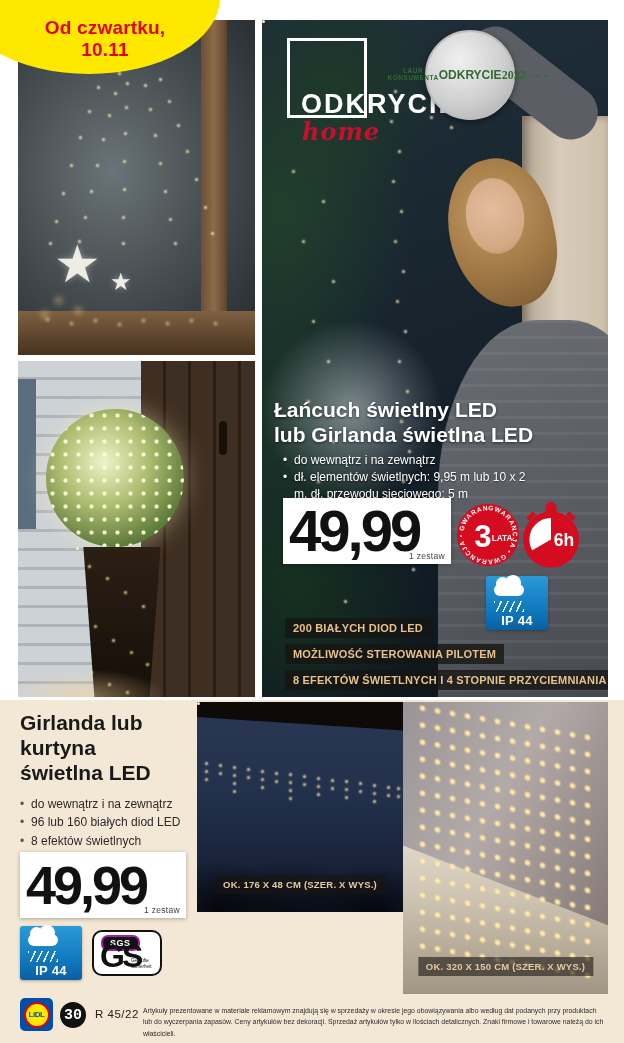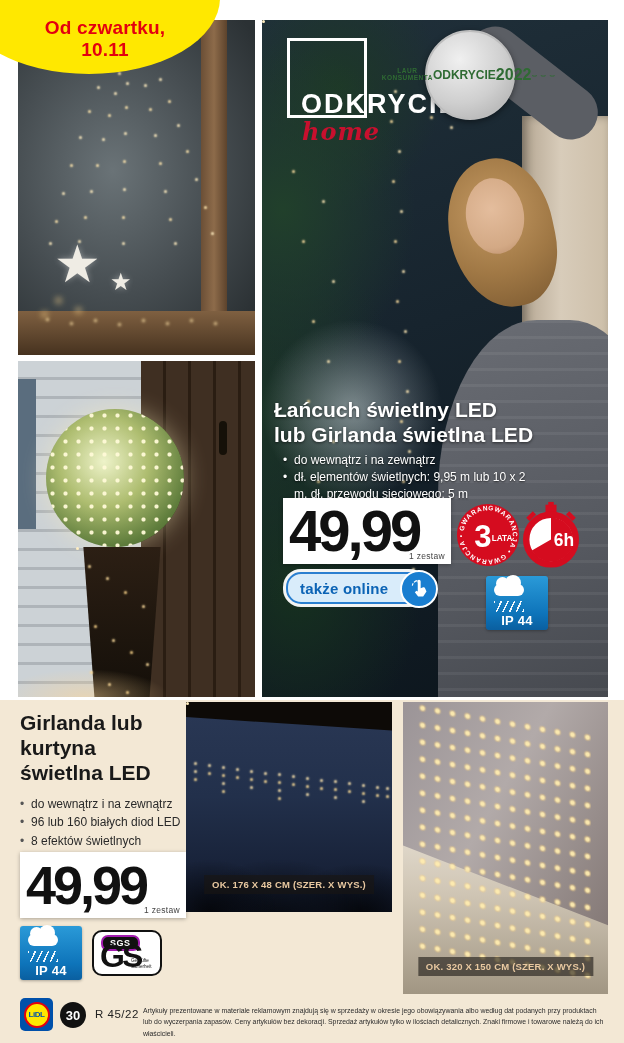--- a/index.html
+++ b/index.html
@@ -92,21 +92,21 @@
   .livarno-home{position:absolute;left:12px;top:76px;font-family:"DejaVu Serif","Liberation Serif",serif;
     font-style:italic;font-weight:700;font-size:24px;color:#c8102e;letter-spacing:1px;}
 
   
   .award{position:absolute;left:163px;top:10px;width:86px;height:86px;border-radius:50%;
     background:radial-gradient(circle at 38% 32%, #f0f0f0 0%, #cfcfcf 55%, #a9a9a9 100%);
     border:2px solid #bdbdbd;display:flex;flex-direction:row;align-items:center;justify-content:center;
     color:#2f6b33;text-align:center;box-shadow:0 2px 6px rgba(0,0,0,.45);}
   .award-arc{font-size:6.5px;font-weight:700;letter-spacing:.5px;margin-bottom:2px;}
   .award-main{font-size:12px;font-weight:800;line-height:1.05;}
-  .award-year{font-size:16px;font-weight:800;}
+  .award-year{font-size:12px;font-weight:800;font-family:Liberation Serif, serif;}
   .award-leaf{font-size:9px;letter-spacing:3px;}
 
   
   .p1-title{position:absolute;left:12px;top:378px;color:#fff;font-weight:800;font-size:21px;line-height:1.18;text-shadow:0 1px 3px rgba(0,0,0,.6);}
   .p1-bullets{position:absolute;left:21px;top:432px;width:255px;margin:0;padding:0;list-style:none;color:#fff;font-size:12px;line-height:1.4;text-shadow:0 1px 2px rgba(0,0,0,.7);}
   .p1-bullets li{padding-left:11px;position:relative;}
   .p1-bullets li::before{content:"•";position:absolute;left:0;top:0;}
 
   .price-box{position:absolute;background:#fff;box-shadow:0 1px 4px rgba(0,0,0,.3);}
   .price-box .num{font-weight:900;color:#111;letter-spacing:-3px;line-height:1;font-family:"Liberation Sans","DejaVu Sans",sans-serif;}
@@ -147,21 +147,21 @@
   .p2-bullets li{padding-left:11px;position:relative;}
   .p2-bullets li::before{content:"•";position:absolute;left:0;top:0;color:#555;}
   .badges-row{position:absolute;left:20px;top:226px;display:flex;align-items:flex-start;gap:10px;}
 
   .gs-badge{width:66px;height:42px;background:#fff;border:2.5px solid #111;border-radius:10px;position:relative;margin-top:4px;}
   .gs-tab{position:absolute;top:-9px;left:7px;background:#111;color:#fff;font-size:9px;font-weight:800;
     padding:1px 7px;border-radius:7px;border:2px solid #a21caf;letter-spacing:.5px;margin-top:12px;}
   .gs-main{position:absolute;left:6px;top:6px;font-size:32px;font-weight:900;letter-spacing:-3px;color:#111;}
   .gs-sub{position:absolute;right:3px;bottom:5px;font-size:4.6px;line-height:1.15;width:26px;color:#111;}
 
-  .photo-icicle{left:186px;top:2px;width:206px;height:210px;
+  .photo-icicle{left:197px;top:2px;width:206px;height:210px;
     background:linear-gradient(180deg,#33426083 0%,#2a3855 0%,#22304b 45%,#121a2e 100%);}
   .roof{position:absolute;left:0;top:0;width:100%;height:40%;
     clip-path:polygon(0 0,100% 0,100% 34%,0 18%);background:#0d0a07;}
   .icicle-dots{left:0;top:0;box-shadow:
     8px 60px 2px #ffe7b0,8px 68px 2px #ffe7b0,8px 76px 2px #ffdf98,
     22px 62px 2px #ffe7b0,22px 70px 2px #ffdf98,
     36px 64px 2px #ffe7b0,36px 72px 2px #ffdf98,36px 80px 2px #ffe7b0,36px 88px 2px #ffdf98,
     50px 66px 2px #ffe7b0,50px 74px 2px #ffdf98,
     64px 68px 2px #ffe7b0,64px 76px 2px #ffdf98,64px 84px 2px #ffe7b0,
     78px 70px 2px #ffe7b0,78px 78px 2px #ffdf98,
@@ -194,21 +194,21 @@
     padding:4px 8px;white-space:nowrap;}
 
   
   .footer{position:absolute;left:0;top:995px;width:624px;height:48px;}
   .lidl-logo{position:absolute;left:20px;top:3px;width:33px;height:33px;background:#0050aa;border-radius:5px;
     display:flex;align-items:center;justify-content:center;}
   .lidl-circle{width:26px;height:26px;border-radius:50%;background:#ffe800;border:2px solid #e3000f;
     display:flex;align-items:center;justify-content:center;box-sizing:border-box;}
   .lidl-word{font-size:8px;font-weight:900;color:#0050aa;letter-spacing:-.5px;}
   .page-circle{position:absolute;left:60px;top:7px;width:26px;height:26px;border-radius:50%;background:#111;
-    color:#fff;font-weight:800;font-size:13px;display:flex;align-items:center;justify-content:center;}
+    color:#fff;font-weight:800;font-size:15px;display:flex;align-items:center;justify-content:center;font-family:Liberation Mono, monospace;}
   .issue{position:absolute;left:95px;top:13px;font-size:11.5px;color:#222;letter-spacing:.5px;}
   .legal{position:absolute;left:143px;top:10px;width:472px;font-size:6.9px;line-height:1.65;color:#2b2b2b;}
 </style>
 </head>
 <body>
 
 <div class="page">
 
   <div class="top-section">
 
@@ -283,36 +283,32 @@
       <svg class="timer-badge" viewBox="0 0 70 74">
         <rect x="29" y="4" width="12" height="8" fill="#d50c1f"></rect>
         <rect x="32" y="1" width="6" height="4" fill="#d50c1f"></rect>
         <rect x="8" y="14" width="10" height="5" fill="#d50c1f" transform="rotate(-45 13 16)"></rect>
         <rect x="52" y="14" width="10" height="5" fill="#d50c1f" transform="rotate(45 57 16)"></rect>
         <circle cx="35" cy="42" r="27" fill="#ffffff" stroke="#d50c1f" stroke-width="7"></circle>
         <path d="M35,42 L35,18 A24,24 0 1,1 14.2,54 Z" fill="#d50c1f"></path>
         <text x="38" y="49" font-size="19" fill="#ffffff" font-weight="bold">6h</text>
       </svg>
 
-      <div class="online-pill">
-        <span>także online</span>
-        <div class="online-hand">
-          <svg width="20" height="20" viewBox="0 0 24 24">
-            <path d="M10 3 a2 2 0 0 1 4 0 v8 l3 -1 a2 2 0 0 1 2.4 1.3 L21 15 l-4 6 h-6 l-4 -5 2 -2 1.5 1 V5z" fill="#ffffff"></path>
-            <path d="M6 4 a7 7 0 0 1 4 -2 M4 8 a9 9 0 0 1 1 -3" stroke="#ffffff" stroke-width="1.4" fill="none"></path>
-          </svg>
-        </div>
-      </div>
 
       <div class="ip-badge ip1">
         <div class="cloud"></div>
         <div class="rain"></div>
         <div class="ip-label">IP 44</div>
       </div>
 
+      <div class="features">
+        <div class="feature-bar">200 BIAŁYCH DIOD LED</div>
+        <div class="feature-bar">MOŻLIWOŚĆ STEROWANIA PILOTEM</div>
+        <div class="feature-bar">8 EFEKTÓW ŚWIETLNYCH I 4 STOPNIE PRZYCIEMNIANIA</div>
+      </div>
     </div>
 
     <div class="promo">
       <div class="promo-l1">Od czwartku,</div>
       <div class="promo-l2">10.11</div>
     </div>
   </div>
 
   <div class="bottom-section">
 

